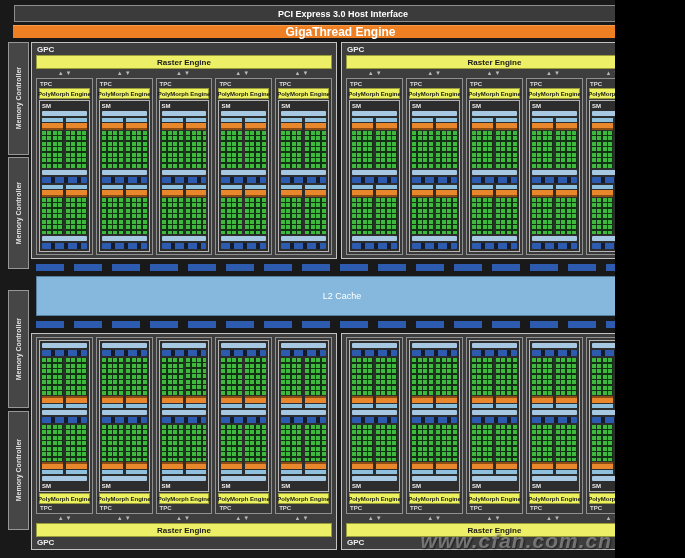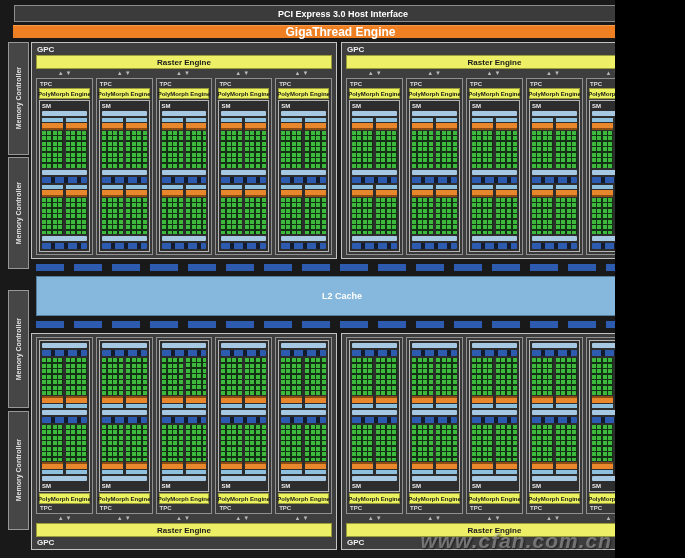--- a/index.html
+++ b/index.html
@@ -48,21 +48,21 @@
   .colorange{height:5px;background:#e9872c;border-bottom:2px solid #8a4d12;margin-bottom:1px;flex:0 0 auto;}
   .flip .colorange{border-bottom:none;border-top:2px solid #8a4d12;margin:1px 0 0 0;}
   .coregrid{flex:1;background-color:#143014;
     background-image:
       repeating-linear-gradient(to bottom,transparent 0 4px,#143014 4px 5.5px),
       repeating-linear-gradient(to right,#3db93d 0 4px,#143014 4px 5.5px);}
 
   .band{left:36px;width:612px;height:13px;background-color:#191919;background-clip:content-box;
         padding:3px 0;background-image:repeating-linear-gradient(to right,#2d5bb0 0 28px,#191919 28px 38px);}
   .l2{left:36px;top:276px;width:612px;height:40px;background:#85b8dc;border:1px solid #55809f;
-      color:#fff;font-size:9px;font-weight:bold;display:flex;align-items:center;justify-content:center;}
+      color:#fff;font-size:9px;font-weight:normal;display:flex;align-items:center;justify-content:center;}
 
   .watermark{right:3px;bottom:5px;font-size:21px;font-weight:bold;font-style:italic;
              color:rgba(228,228,228,0.40);letter-spacing:1px;text-shadow:1px 1px 2px rgba(0,0,0,0.55);}
 </style>
 </head>
 <body>
 
 <div class="stage" id="stage">
   <div class="abs pci">PCI Express 3.0 Host Interface</div>
   <div class="abs giga">GigaThread Engine</div>

